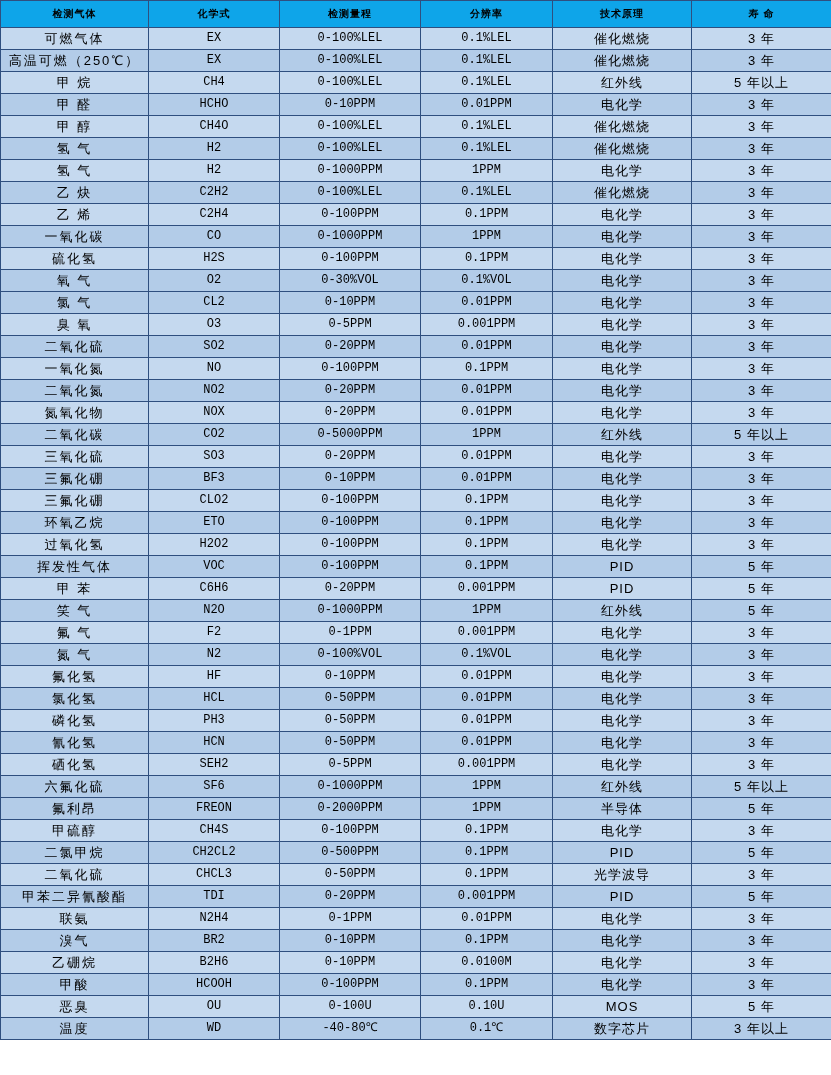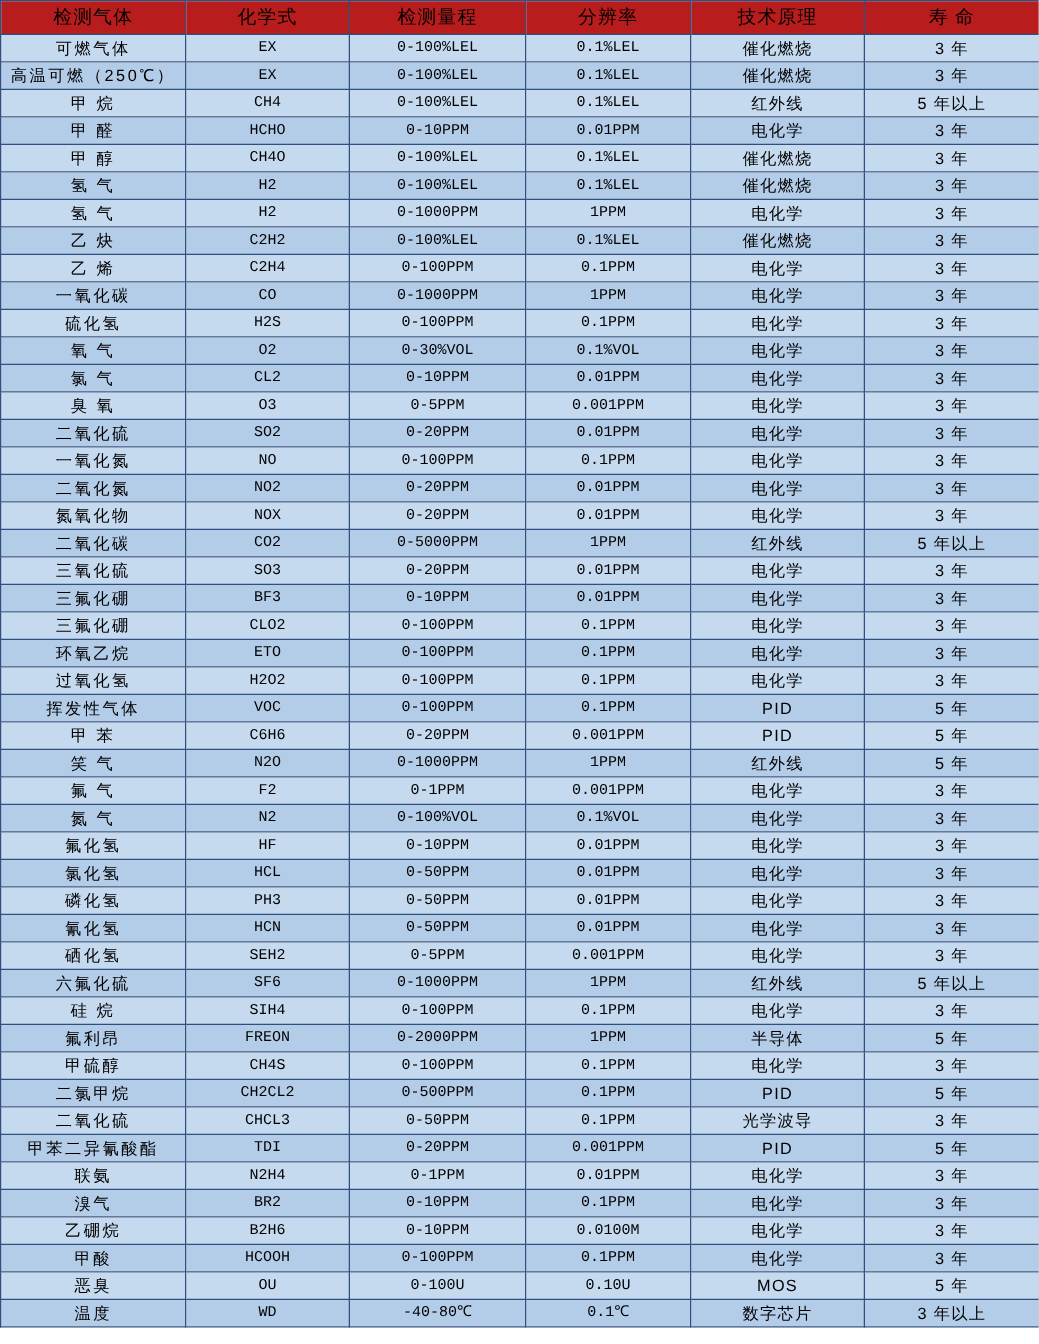--- a/index.html
+++ b/index.html
@@ -35,23 +35,23 @@
     text-align: center;
     vertical-align: middle;
     height: 21px;
     line-height: 19px;
     padding: 0 2px;
     white-space: nowrap;
     overflow: hidden;
     color: #000000;
   }
   table.gas-table thead th {
-    background: #b91c1c;
-    font-size: 15px;
-    font-weight: normal;
+    background: #0ea5e9;
+    font-size: 10px;
+    font-weight: bold;
     height: 26px;
     line-height: 24px;
     letter-spacing: 1px;
   }
   table.gas-table tbody td {
     font-size: 13px;
     background: #c5d9ef;
   }
   table.gas-table tbody tr.alt td {
     background: #b3cce8;
@@ -368,28 +368,20 @@
           <td class="life">3 年</td>
         </tr>
         <tr class="alt">
           <td class="name">六氟化硫</td>
           <td class="formula">SF6</td>
           <td class="range">0-1000PPM</td>
           <td class="res">1PPM</td>
           <td class="principle">红外线</td>
           <td class="life">5 年以上</td>
         </tr>
-        <tr>
-          <td class="name">硅 烷</td>
-          <td class="formula">SIH4</td>
-          <td class="range">0-100PPM</td>
-          <td class="res">0.1PPM</td>
-          <td class="principle">电化学</td>
-          <td class="life">3 年</td>
-        </tr>
         <tr class="alt">
           <td class="name">氟利昂</td>
           <td class="formula">FREON</td>
           <td class="range">0-2000PPM</td>
           <td class="res">1PPM</td>
           <td class="principle">半导体</td>
           <td class="life">5 年</td>
         </tr>
         <tr>
           <td class="name">甲硫醇</td>

